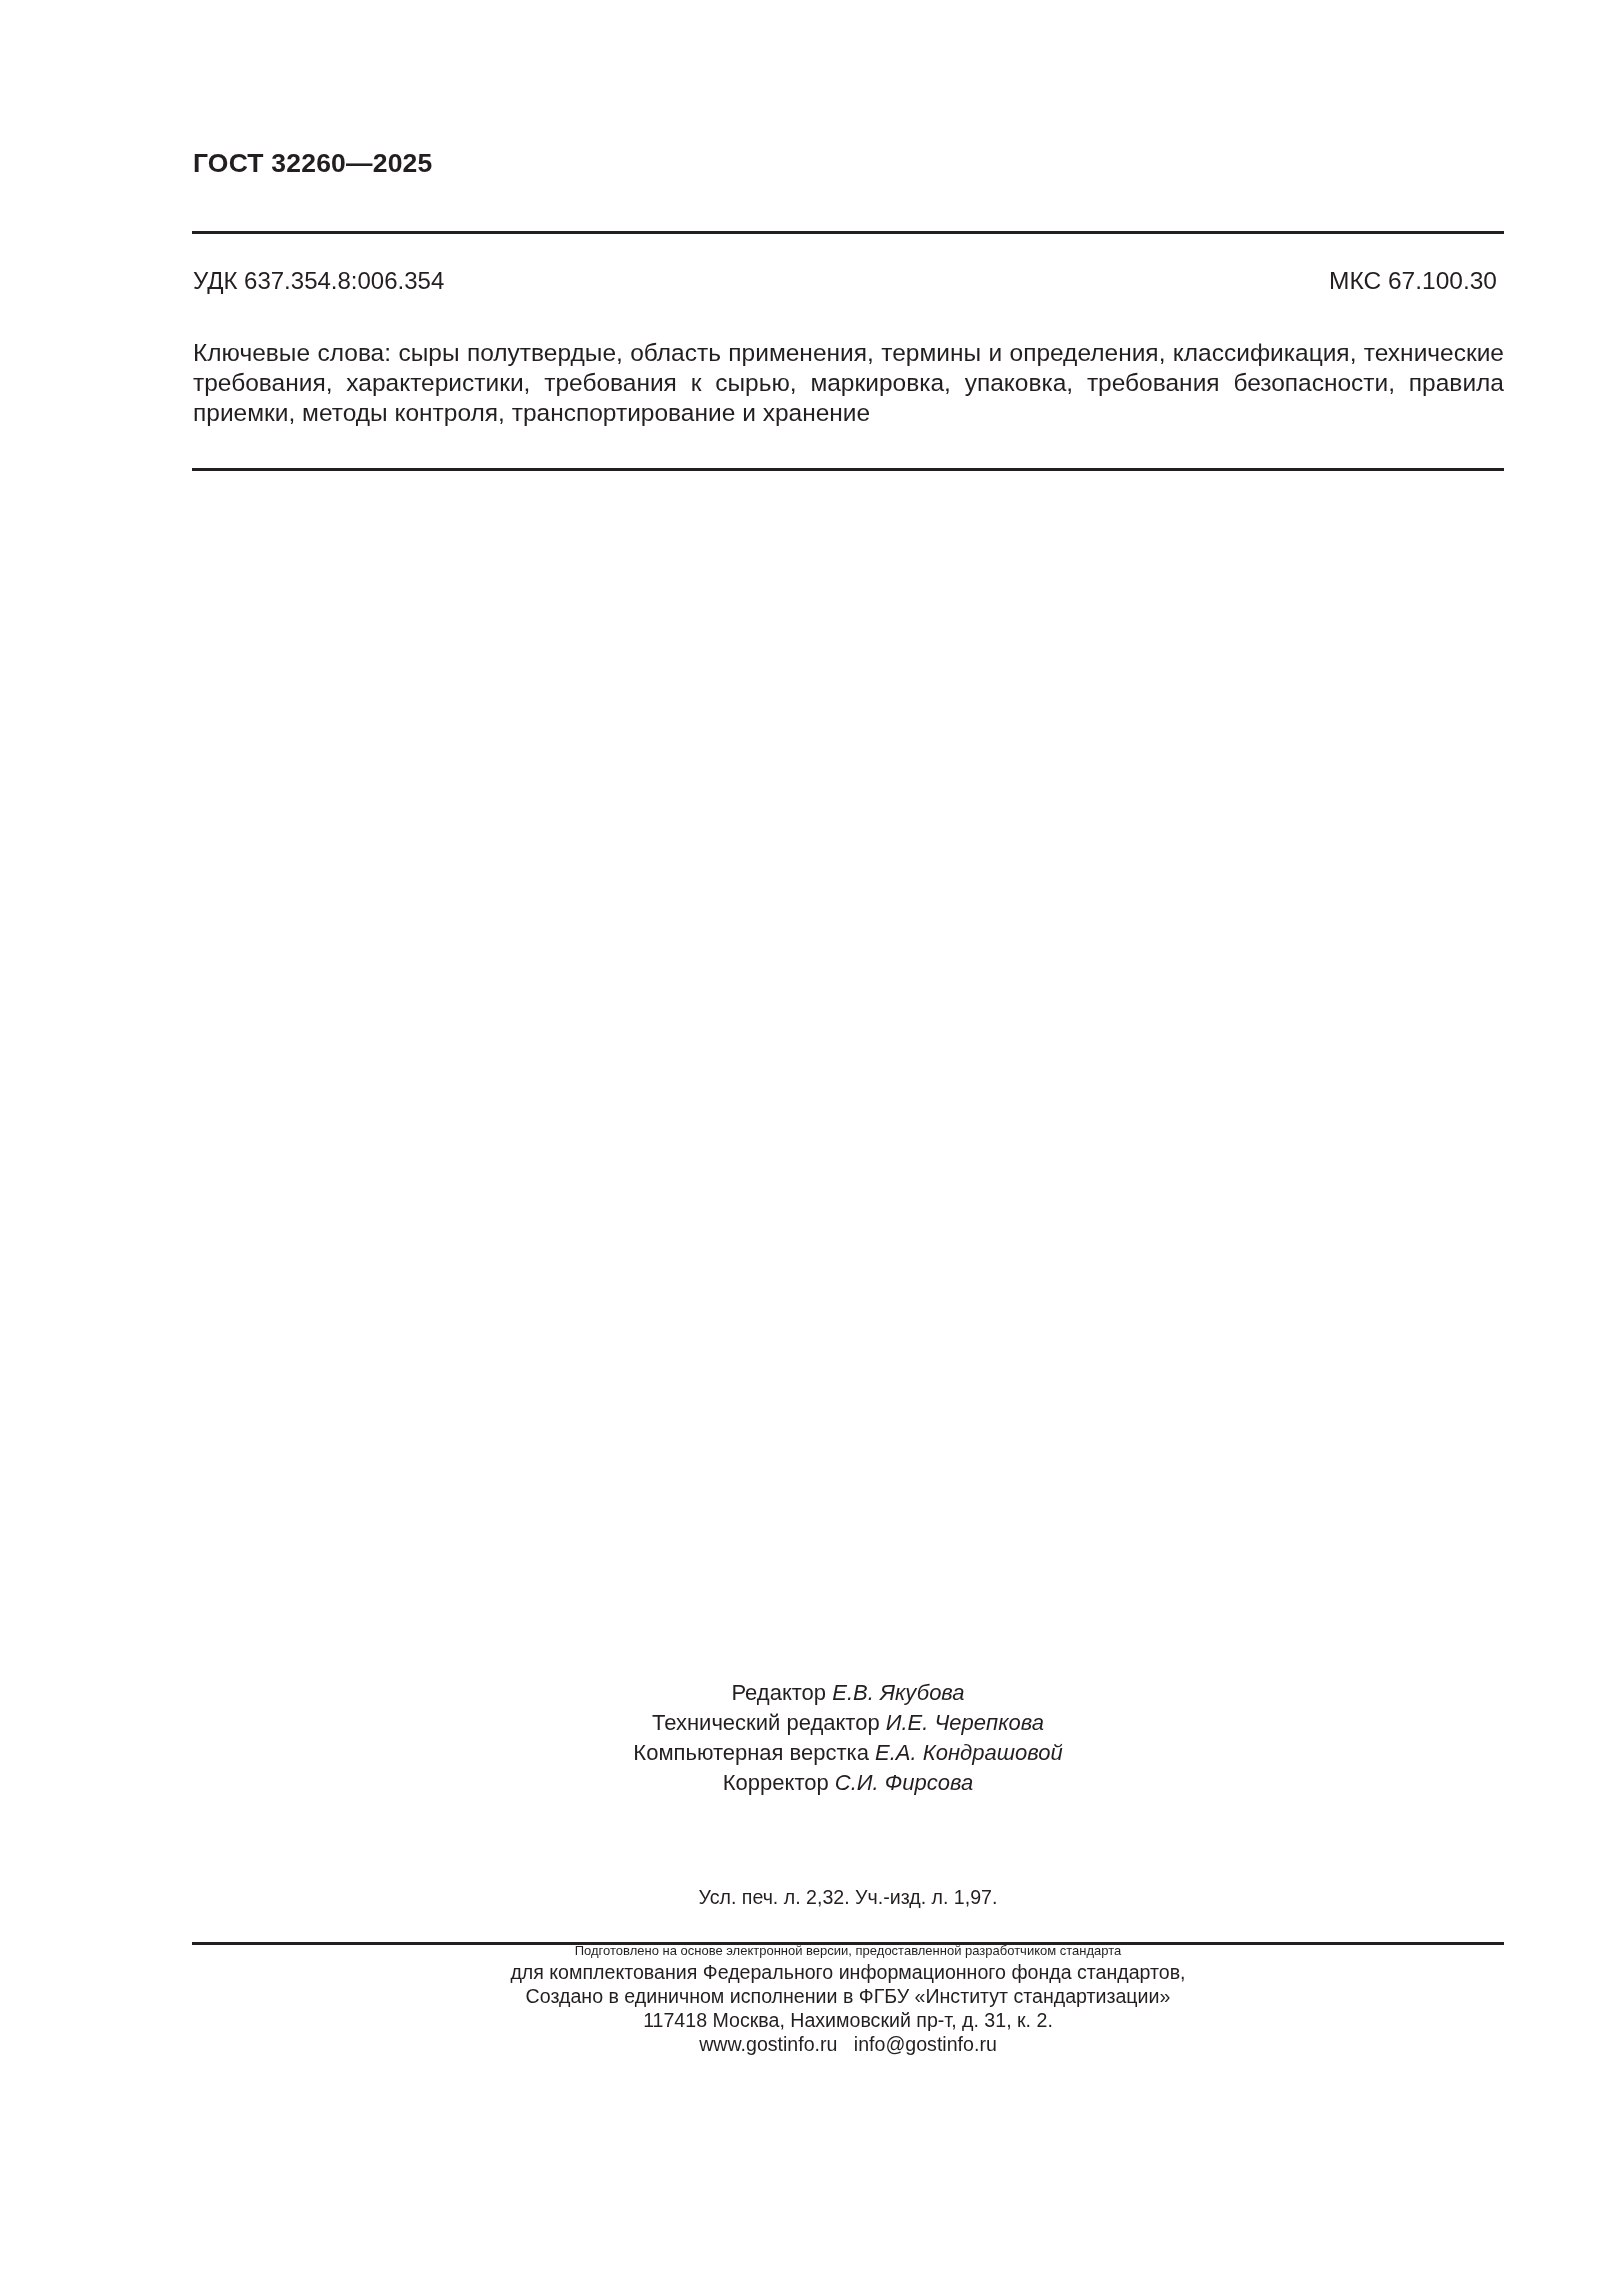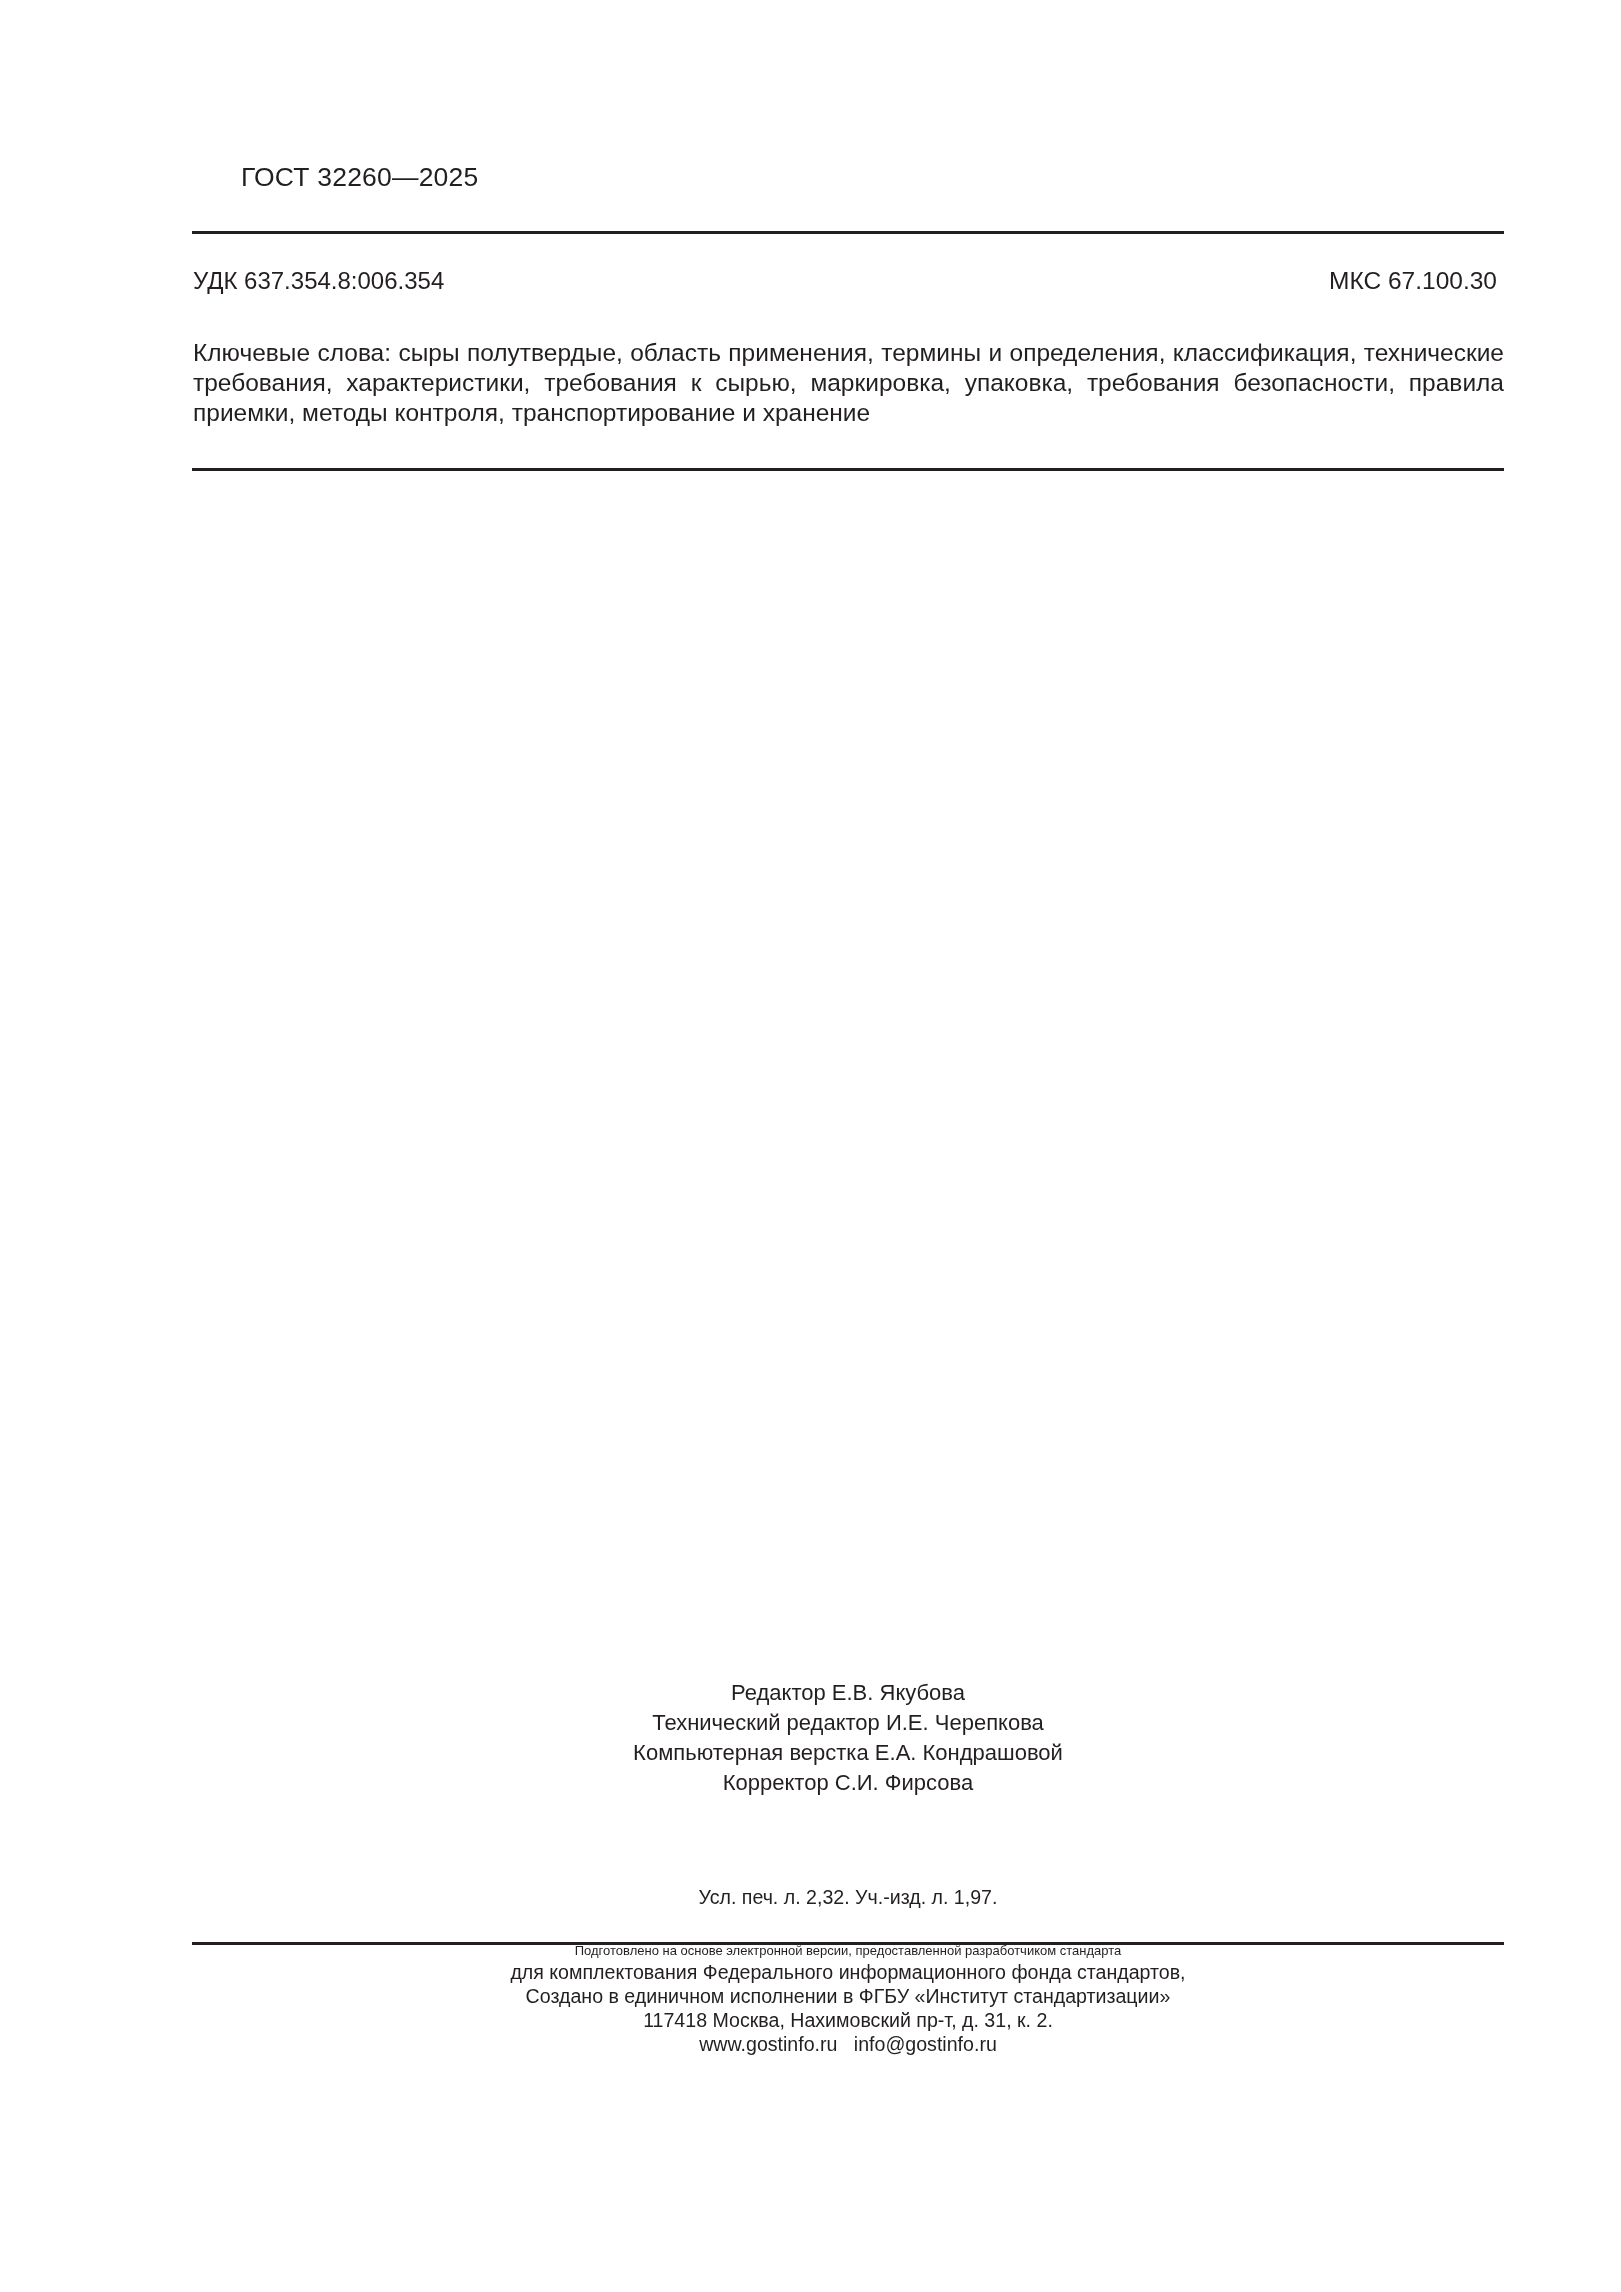--- a/index.html
+++ b/index.html
@@ -11,27 +11,26 @@
       width: 1621px;
       height: 2293px;
       position: relative;
       overflow: hidden;
       color: #231f20;
       font-family: "Liberation Sans", sans-serif;
     }
     .abs { position: absolute; }
     .doc-code {
       left: 193px;
-      top: 161px;
+      top: 147px;
       font-size: 26.5px;
-      font-weight: normal;
+      font-weight: bold;
       letter-spacing: 0.2px;
       line-height: 33px;
       white-space: nowrap;
-      margin-left: 48px;
     }
     .rule {
       left: 192px;
       width: 1312px;
       height: 2.9px;
       background: #231f20;
     }
     .rule-top { top: 231px; }
     .rule-mid { top: 468px; }
     .rule-bottom { top: 1942px; }
@@ -63,21 +62,21 @@
     .center-block {
       left: 192px;
       width: 1312px;
       text-align: center;
     }
     .credits {
       top: 1678px;
       font-size: 22px;
       line-height: 30px;
     }
-    .credits .name { }
+    .credits .name { font-style: italic; }
     .imprint {
       top: 1827px;
       font-size: 19.6px;
       line-height: 28px;
       white-space: pre;
     }
     .prepared {
       top: 1938px;
       font-size: 13px;
       line-height: 25.5px;

